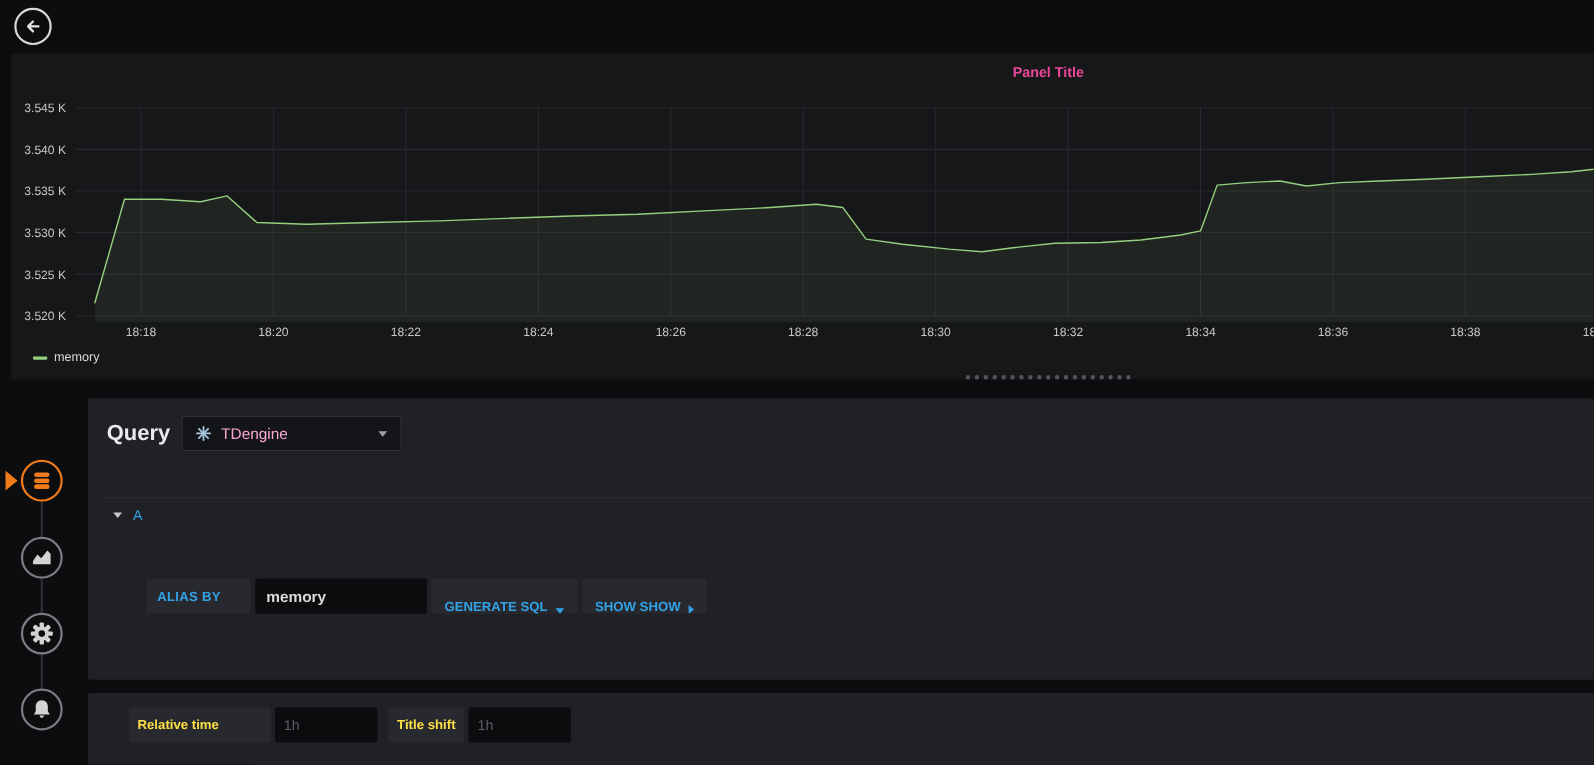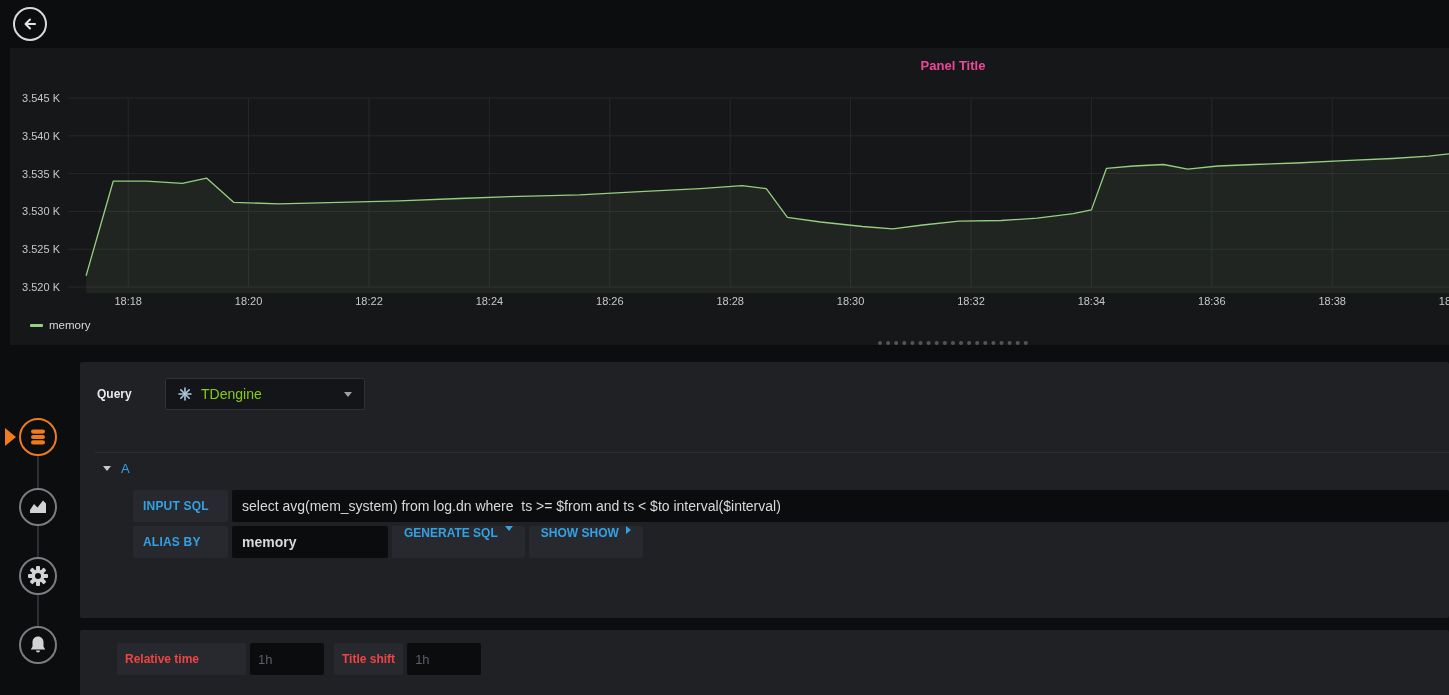--- a/index.html
+++ b/index.html
@@ -37,56 +37,56 @@
   .tab-circle.active{border-color:#ef7b1a}
   .active-arrow{position:absolute;left:5px;top:66px;width:0;height:0;border-top:9px solid transparent;
                 border-bottom:9px solid transparent;border-left:11px solid #ef7b1a}
   .tab-queries{top:56px}.tab-viz{top:126px}.tab-general{top:195px}.tab-alert{top:264px}
 
   
   .card{position:absolute;background:#1f2124;border-radius:2px}
   .query-card{left:80px;top:362px;width:1369px;height:256px}
   .options-card{left:80px;top:630px;width:1369px;height:80px}
 
-  .query-title{position:absolute;left:17px;top:22px;font-size:12px;font-weight:600;color:#e9eaec;line-height:20px}
+  .query-title{position:absolute;left:17px;top:22px;font-size:20px;font-weight:600;color:#e9eaec;line-height:20px}
   .ds-picker{position:absolute;left:85px;top:16px;width:200px;height:32px;background:#141518;
              border:1px solid #2f3136;border-radius:2px;display:flex;align-items:center;
              padding:0 12px;gap:9px;cursor:pointer}
-  .ds-name{font-size:14px;color:#84cc16;flex:1}
+  .ds-name{font-size:14px;color:#f9a8d4;flex:1}
 
   .row-a{position:absolute;left:15px;right:0;top:90px;height:32px;display:flex;align-items:center;
          gap:10px;border-top:1px solid #2c2d31;padding-left:8px;cursor:pointer}
   .caret-down-sm{width:0;height:0;border-left:4px solid transparent;border-right:4px solid transparent;
                  border-top:5px solid #c7c8ca}
   .ref-id{font-size:13px;font-weight:500;color:#33a2e5}
 
   .form-row{position:absolute;left:53px;display:flex;gap:4px;height:32px}
   .row-input-sql{top:128px;right:0}
   .row-alias{top:164px}
   .form-label{display:flex;align-items:center;padding:0 10px;width:95px;background:#27292e;
               font-size:12px;font-weight:700;color:#33a2e5;border-radius:2px;letter-spacing:.2px}
   .form-input{background:#0b0c0e;border:none;outline:none;color:#d8d9da;font-size:14px;
               padding:0 10px;border-radius:2px;font-family:"Liberation Sans",sans-serif}
   .input-sql-input{flex:1}
   .alias-input{width:156px;font-weight:700}
-  .btn-blue{display:flex;align-items:flex-start;gap:7px;padding:0 12px;background:#27292e;color:#33a2e5;
+  .btn-blue{display:flex;align-items:flex-end;gap:7px;padding:0 12px;background:#27292e;color:#33a2e5;
             font-size:12px;font-weight:700;border-radius:2px;cursor:pointer}
   .caret-down-blue{width:0;height:0;border-left:4px solid transparent;border-right:4px solid transparent;
                    border-top:5px solid #33a2e5}
   .caret-right-blue{width:0;height:0;border-top:4px solid transparent;border-bottom:4px solid transparent;
                     border-left:5px solid #33a2e5}
   .sql-preview{position:absolute;left:57px;top:212px;font-family:"DejaVu Sans Mono",monospace;
                font-size:13px;line-height:16px;color:#d8d9da;white-space:pre}
 
   .opt-row{position:absolute;left:37px;top:13px;display:flex;gap:10px;height:32px}
   .opt-group{display:flex;gap:4px}
   .opt-label{display:flex;align-items:center;padding:0 8px;background:#27292e;font-size:12px;
-             font-weight:700;color:#ef4444;border-radius:2px}
+             font-weight:700;color:#fde047;border-radius:2px}
   .opt-label-wide{width:129px}
-  .opt-input{width:74px;background:#0b0c0e;border:none;outline:none;color:#f9a8d4;font-size:13px;
+  .opt-input{width:93px;background:#0b0c0e;border:none;outline:none;color:#f9a8d4;font-size:13px;
              padding:15px 8px;border-radius:2px;font-family:"Liberation Sans",sans-serif}
   .opt-input::placeholder{color:#5c5e66}
 </style>
 </head>
 <body>
 
 <div class="topbar">
   <div class="back-btn">
     <svg width="18" height="18" viewBox="0 0 18 18">
       <path d="M14 9 H5 M9 4.5 L4.5 9 L9 13.5" fill="none" stroke="#e3e4e6" stroke-width="2" stroke-linecap="round" stroke-linejoin="round"></path>
@@ -198,24 +198,20 @@
     </svg>
     <span class="ds-name">TDengine</span>
     <span class="caret-down"></span>
   </div>
 
   <div class="row-a">
     <span class="caret-down-sm"></span>
     <span class="ref-id">A</span>
   </div>
 
-  <div class="form-row row-input-sql">
-    <span class="form-label">INPUT SQL</span>
-    <input class="form-input input-sql-input" type="text" value="select avg(mem_system) from log.dn where  ts &gt;= $from and ts &lt; $to interval($interval)" style="">
-  </div>
 
   <div class="form-row row-alias">
     <span class="form-label">ALIAS BY</span>
     <input class="form-input alias-input" type="text" value="memory" style="">
     <span class="btn-blue">
       <span>GENERATE SQL</span>
       <span class="caret-down-blue"></span>
     </span>
     <span class="btn-blue">
       <span>SHOW SHOW</span>

